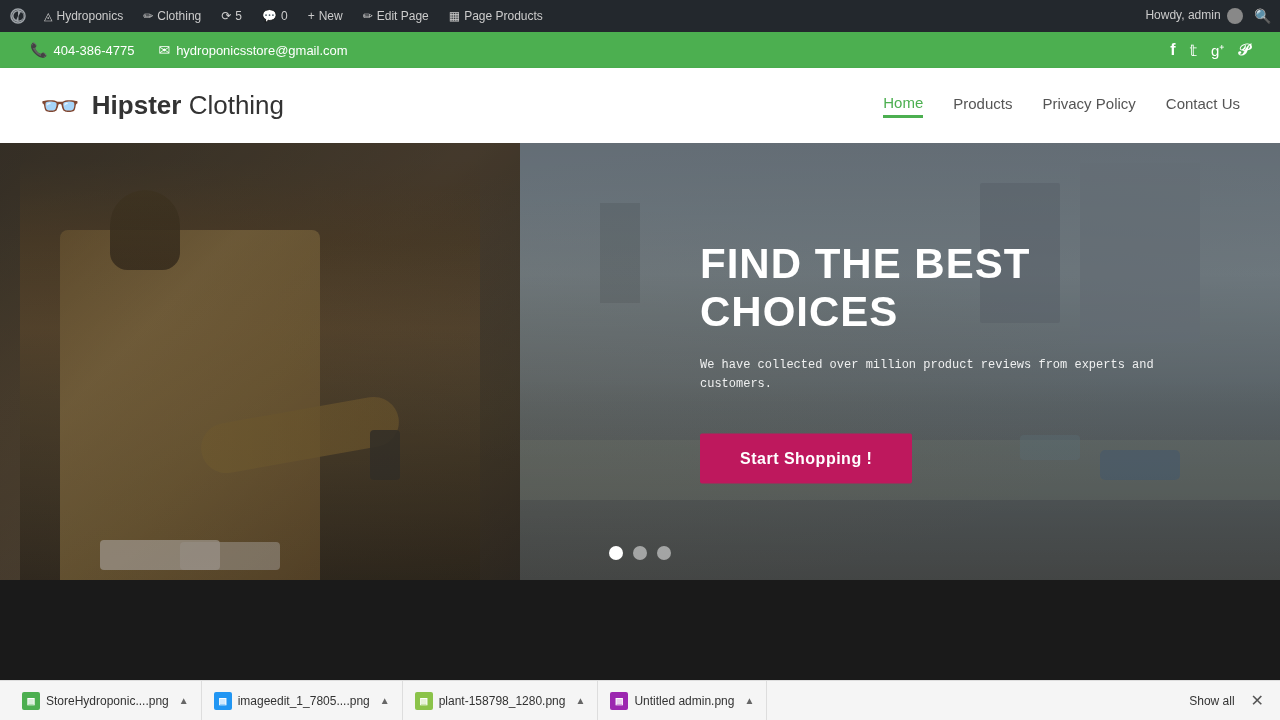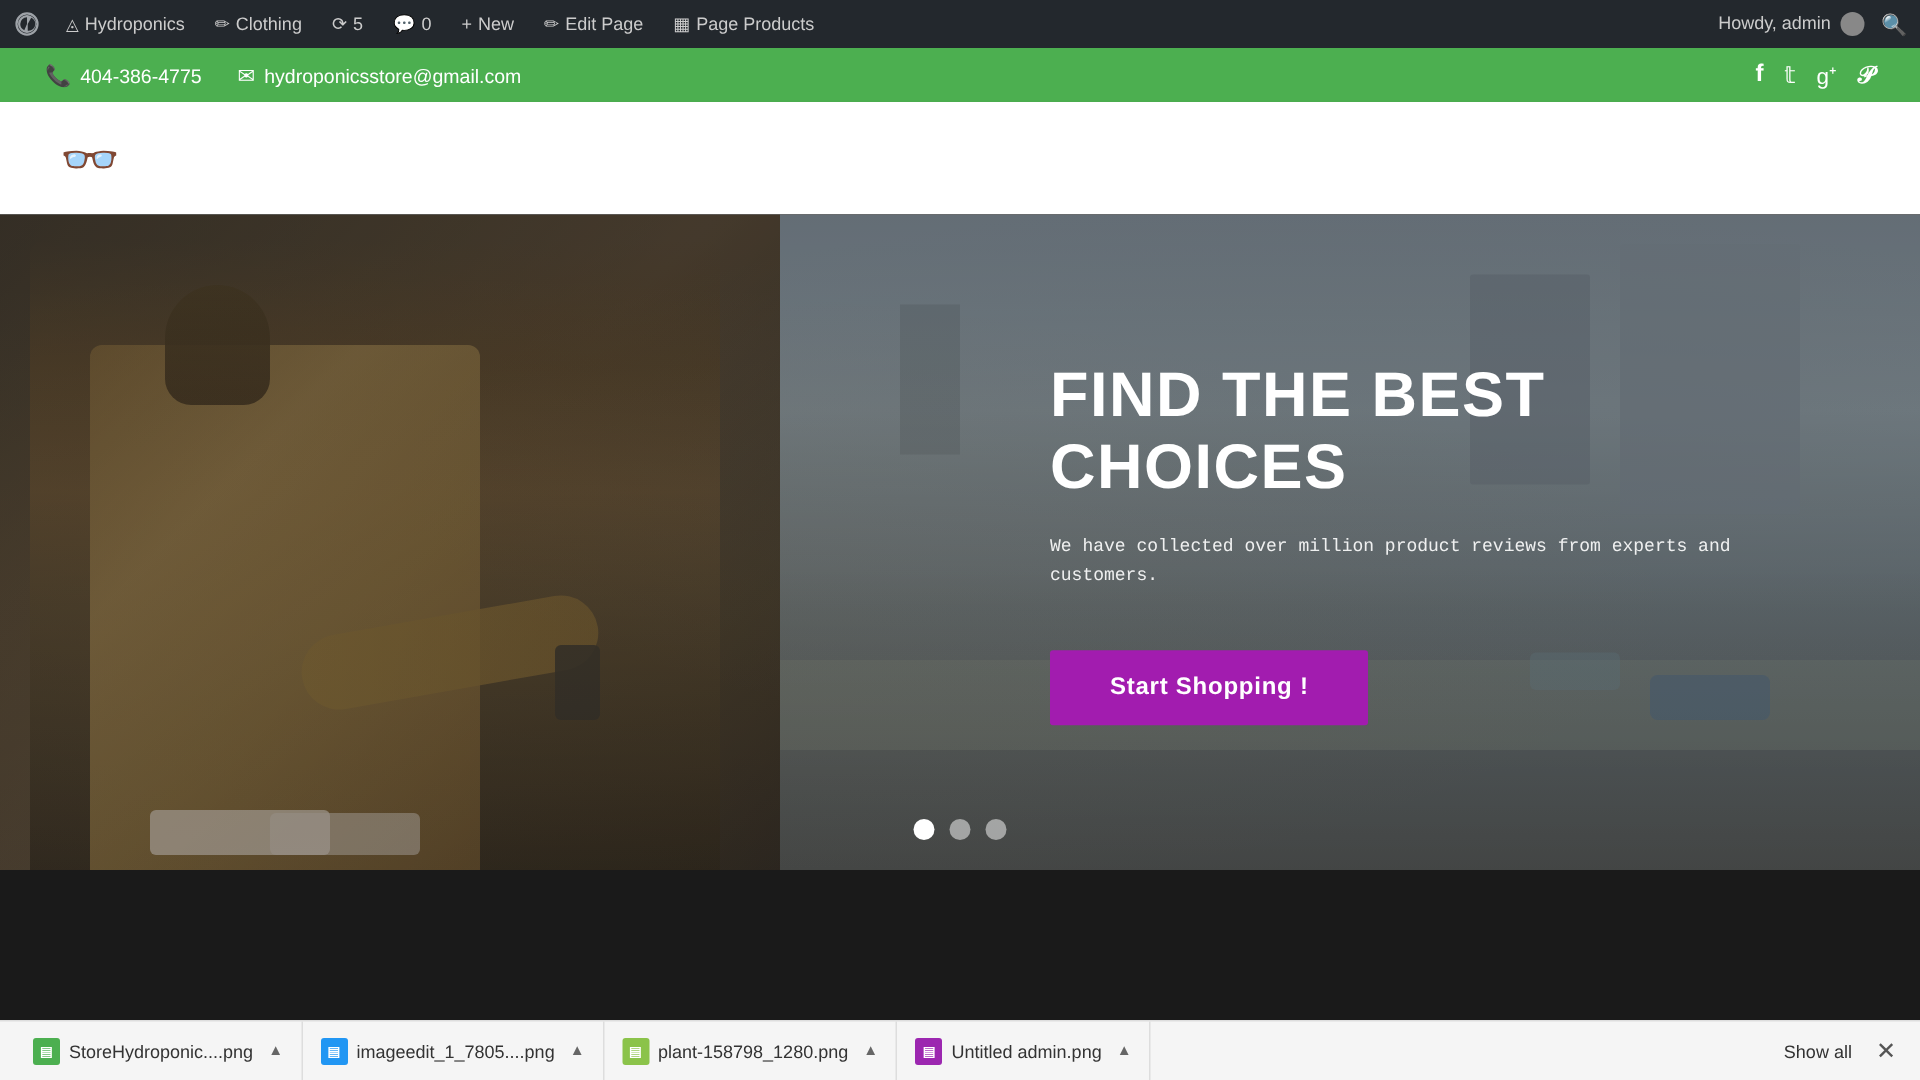--- a/index.html
+++ b/index.html
@@ -172,21 +172,21 @@
       letter-spacing: 1px;
     }
     .hero-subtitle {
       font-size: 12px;
       color: rgba(255,255,255,0.9);
       margin-bottom: 40px;
       line-height: 1.6;
       font-family: Liberation Mono, monospace;
     }
     .hero-btn {
-      background: #a21caf;
+      background: #be185d;
       color: #fff;
       border: none;
       padding: 16px 40px;
       font-size: 16px;
       font-weight: 600;
       cursor: pointer;
       border-radius: 2px;
       letter-spacing: 0.5px;
     }
 
@@ -341,21 +341,30 @@
     <span class="social-icon" style="font-size:16px;font-weight:bold;">f</span>
     <span class="social-icon" style="font-size:16px;">𝕥</span>
     <span class="social-icon" style="font-size:15px;">g⁺</span>
     <span class="social-icon" style="font-size:16px;font-weight:bold;">𝒫</span>
   </div>
 </div>
 
 <div class="site-header">
   <div class="site-logo">
     <span class="logo-icon">👓</span>
-  </div>
+    <span class="logo-text">
+      <span class="bold">Hipster</span><span> Clothing</span>
+    </span>
+  </div>
+  <nav class="site-nav">
+    <a class="nav-item active">Home</a>
+    <a class="nav-item">Products</a>
+    <a class="nav-item">Privacy Policy</a>
+    <a class="nav-item">Contact Us</a>
+  </nav>
 </div>
 
 <div class="hero">
 
   <div class="hero-city">
 
     <div style="position:absolute;top:60px;left:80px;width:40px;height:100px;background:#7a8a94;opacity:0.6;"></div>
     <div style="position:absolute;top:20px;right:80px;width:120px;height:180px;background:#8a9aaa;opacity:0.7;border-radius:2px;"></div>
     <div style="position:absolute;top:40px;right:220px;width:80px;height:140px;background:#7a8898;opacity:0.6;border-radius:2px;"></div>
     <div style="position:absolute;bottom:80px;left:0;right:0;height:60px;background:#9aaa9a;opacity:0.3;"></div>

